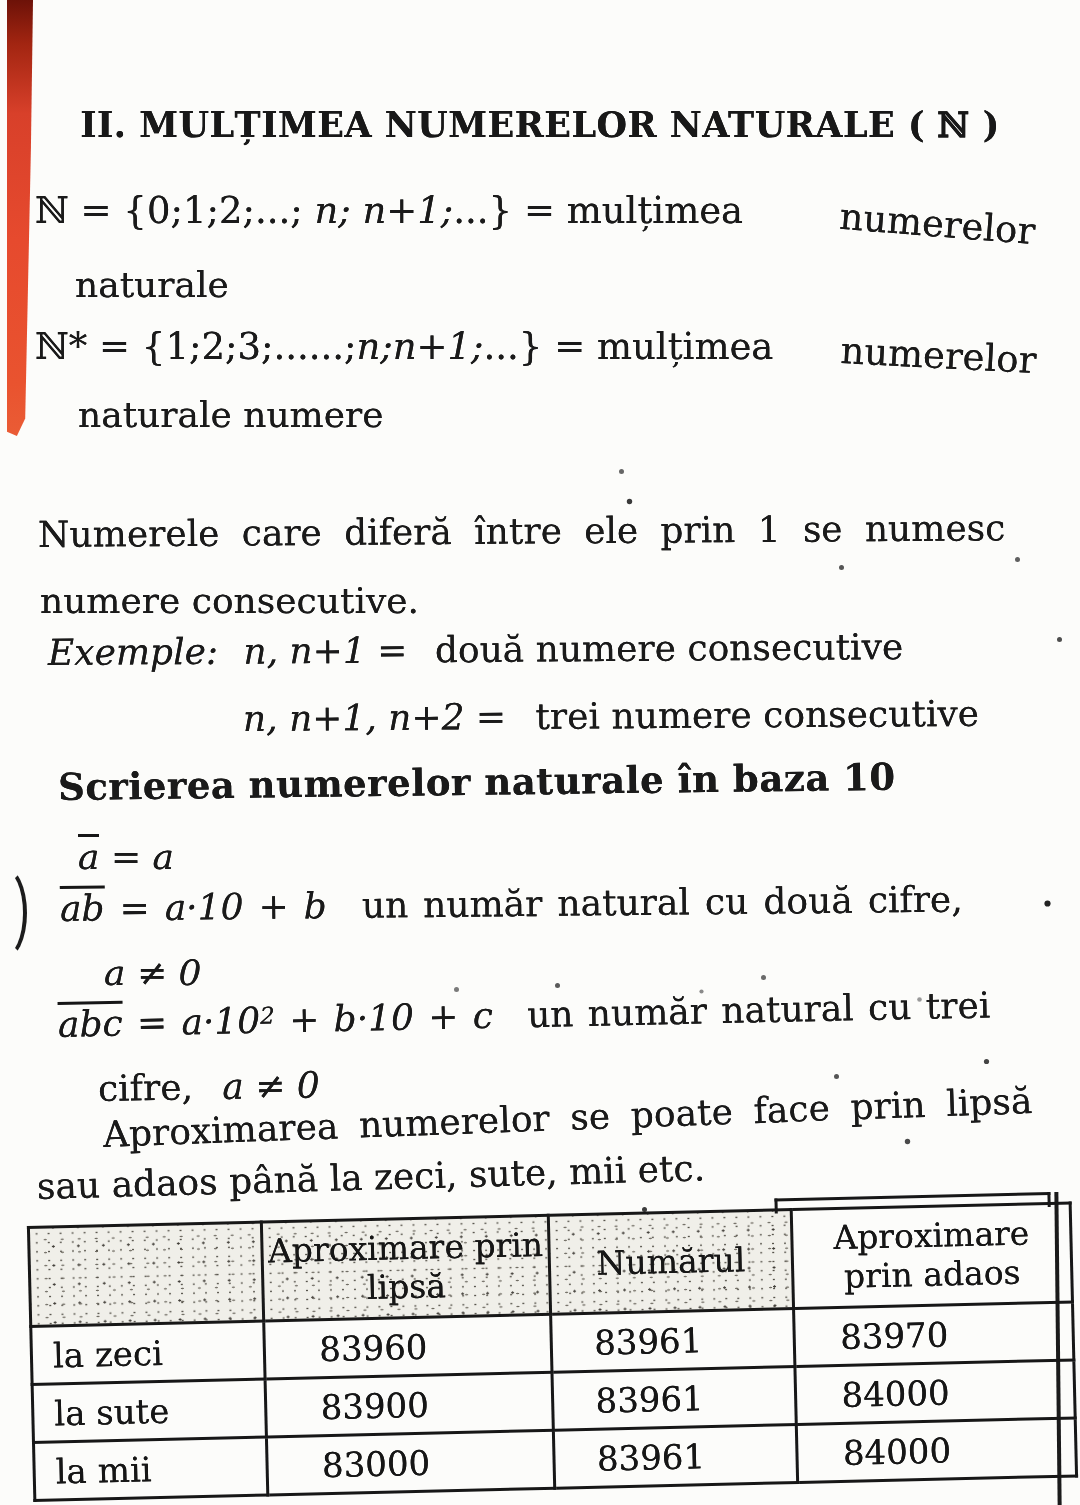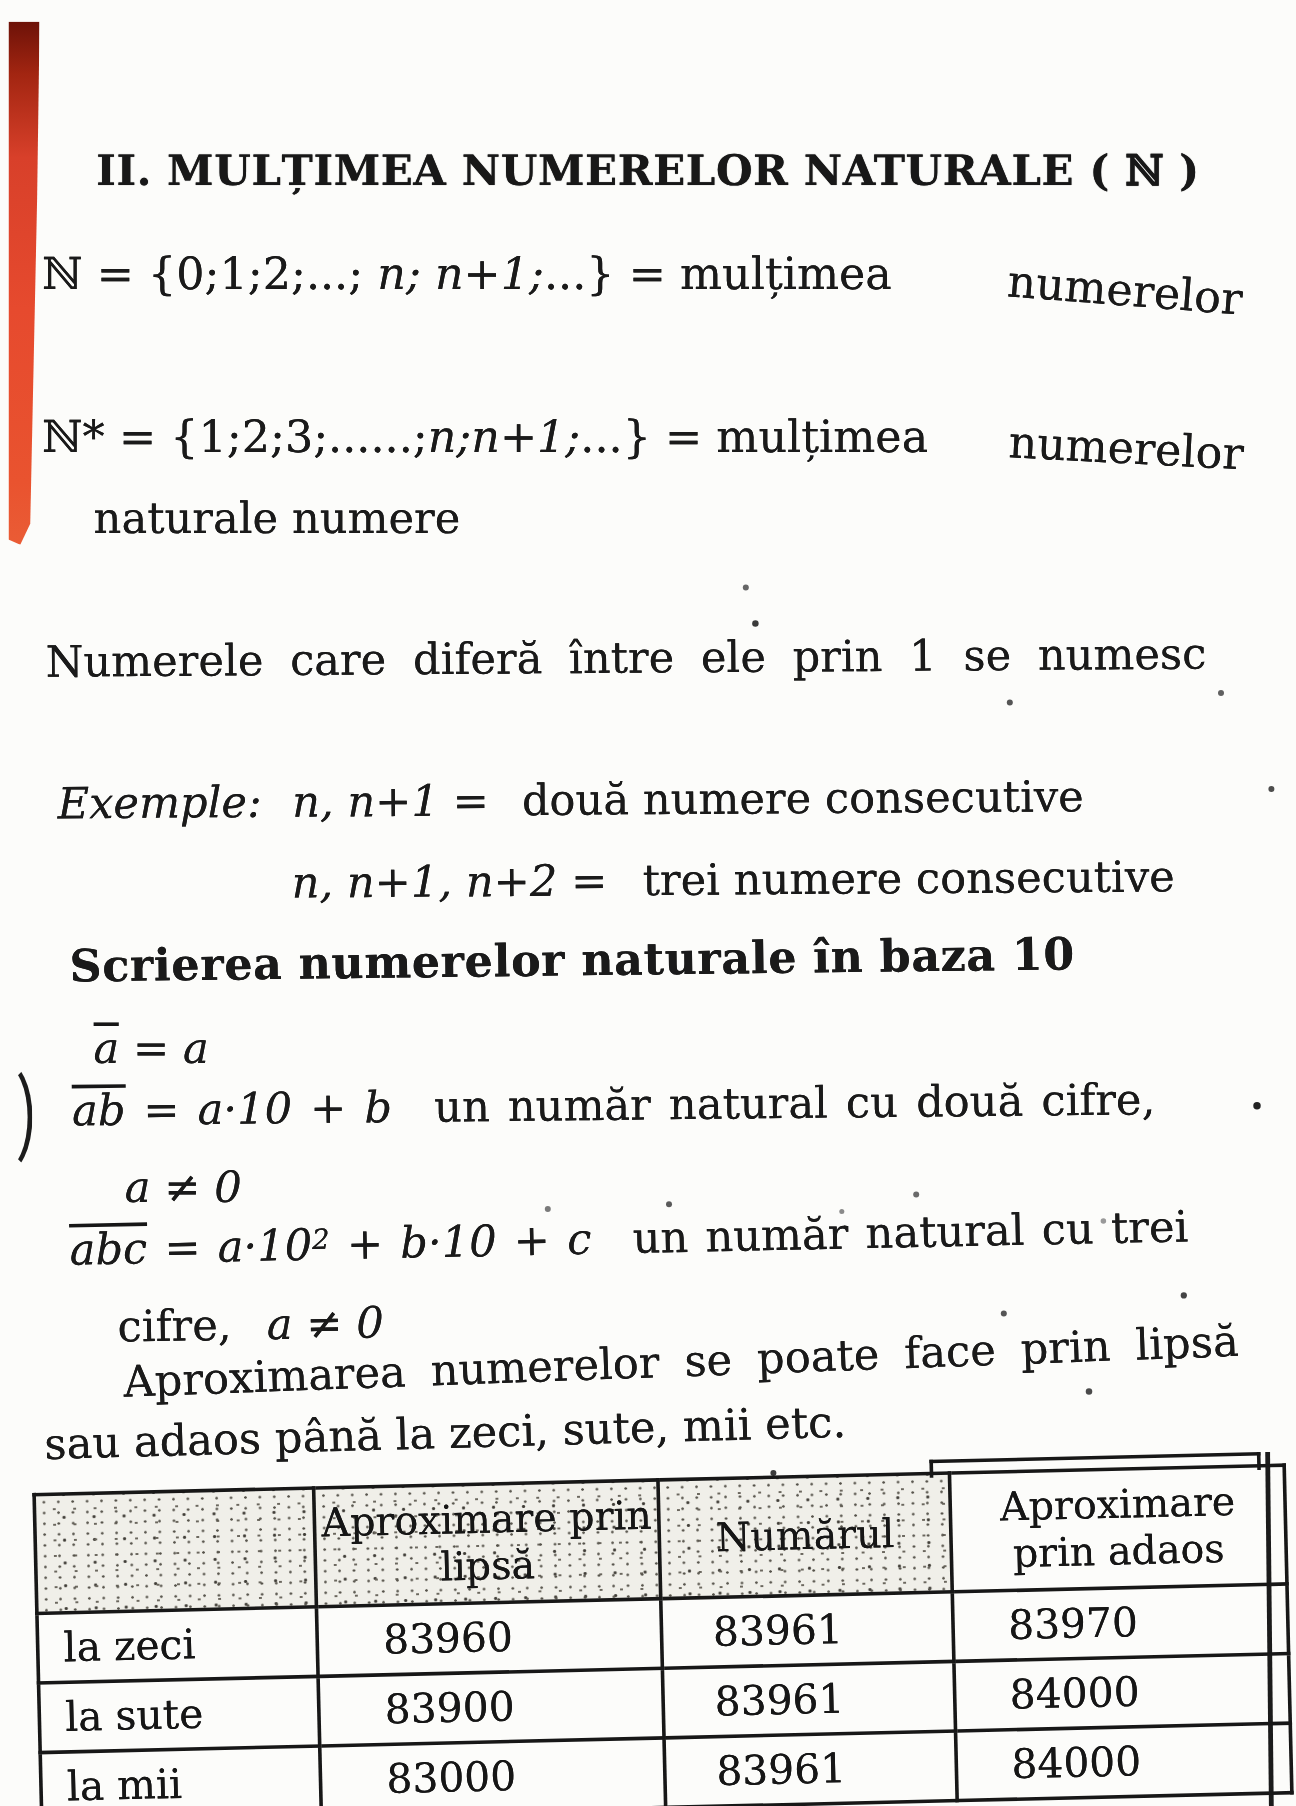--- a/index.html
+++ b/index.html
@@ -2,21 +2,21 @@
 <html><head>
 <meta charset="utf-8">
 <style>
   html,body{margin:0;padding:0;}
   body{
     width:1080px;height:1505px;position:relative;overflow:hidden;
     background:#fcfcfa;
     font-family:"DejaVu Serif", serif;
     color:#181818;
   }
-  .page{position:absolute;inset:0;margin-top:18px;}
+  .page{position:absolute;inset:0;}
   .line{
     position:absolute;font-size:36px;line-height:1.25;white-space:nowrap;
     transform-origin:0 50%;color:#1a1a1a;
     text-shadow:0 0 0.4px #1a1a1a;
   }
   .title{
     position:absolute;top:104px;left:0;width:100%;text-align:center;
     font-weight:bold;font-size:35px;letter-spacing:0.5px;white-space:nowrap;
     text-shadow:0 0 0.6px #111;
   }
@@ -108,29 +108,31 @@
   <div class="paren-artifact"></div>
   <div class="specks"></div>
   <div class="edge-line"></div>
 
   <div class="title">II. MULȚIMEA NUMERELOR NATURALE ( ℕ )</div>
 
   <div class="line row-flex" style="top:188px;left:35px;right:42px;font-size:37px;gap:16px;">
     <span><span>ℕ = {0;1;2;...; </span><span class="it">n; n+1;</span><span>...} = mulțimea</span></span>
     <span class="rot-word">numerelor</span>
   </div>
+  <div class="line" style="top:262px;left:75px;">naturale</div>
 
   <div class="line row-flex" style="top:324px;left:35px;right:42px;font-size:37px;gap:28px;">
     <span><span>ℕ* = {1;2;3;......;</span><span class="it">n;n+1;</span><span>...} = mulțimea</span></span>
     <span class="rot-word2">numerelor</span>
   </div>
   <div class="line" style="top:392px;left:78px;">naturale numere</div>
 
 
   <div class="line" style="top:512px;left:38px;width:1004px;word-spacing:0.30em;transform:rotate(-0.4deg);">Numerele care diferă între ele prin 1 se numesc</div>
+  <div class="line" style="top:578px;left:40px;">numere consecutive.</div>
 
   <div class="line" style="top:630px;left:48px;transform:rotate(-0.4deg);">
     <span class="it">Exemple:</span>
     <span class="it" style="margin-left:14px;">n, n+1 =</span>
     <span style="margin-left:16px;">două numere consecutive</span>
   </div>
   <div class="line" style="top:696px;left:243px;transform:rotate(-0.4deg);">
     <span class="it">n, n+1, n+2 =</span>
     <span style="margin-left:18px;">trei numere consecutive</span>
   </div>

